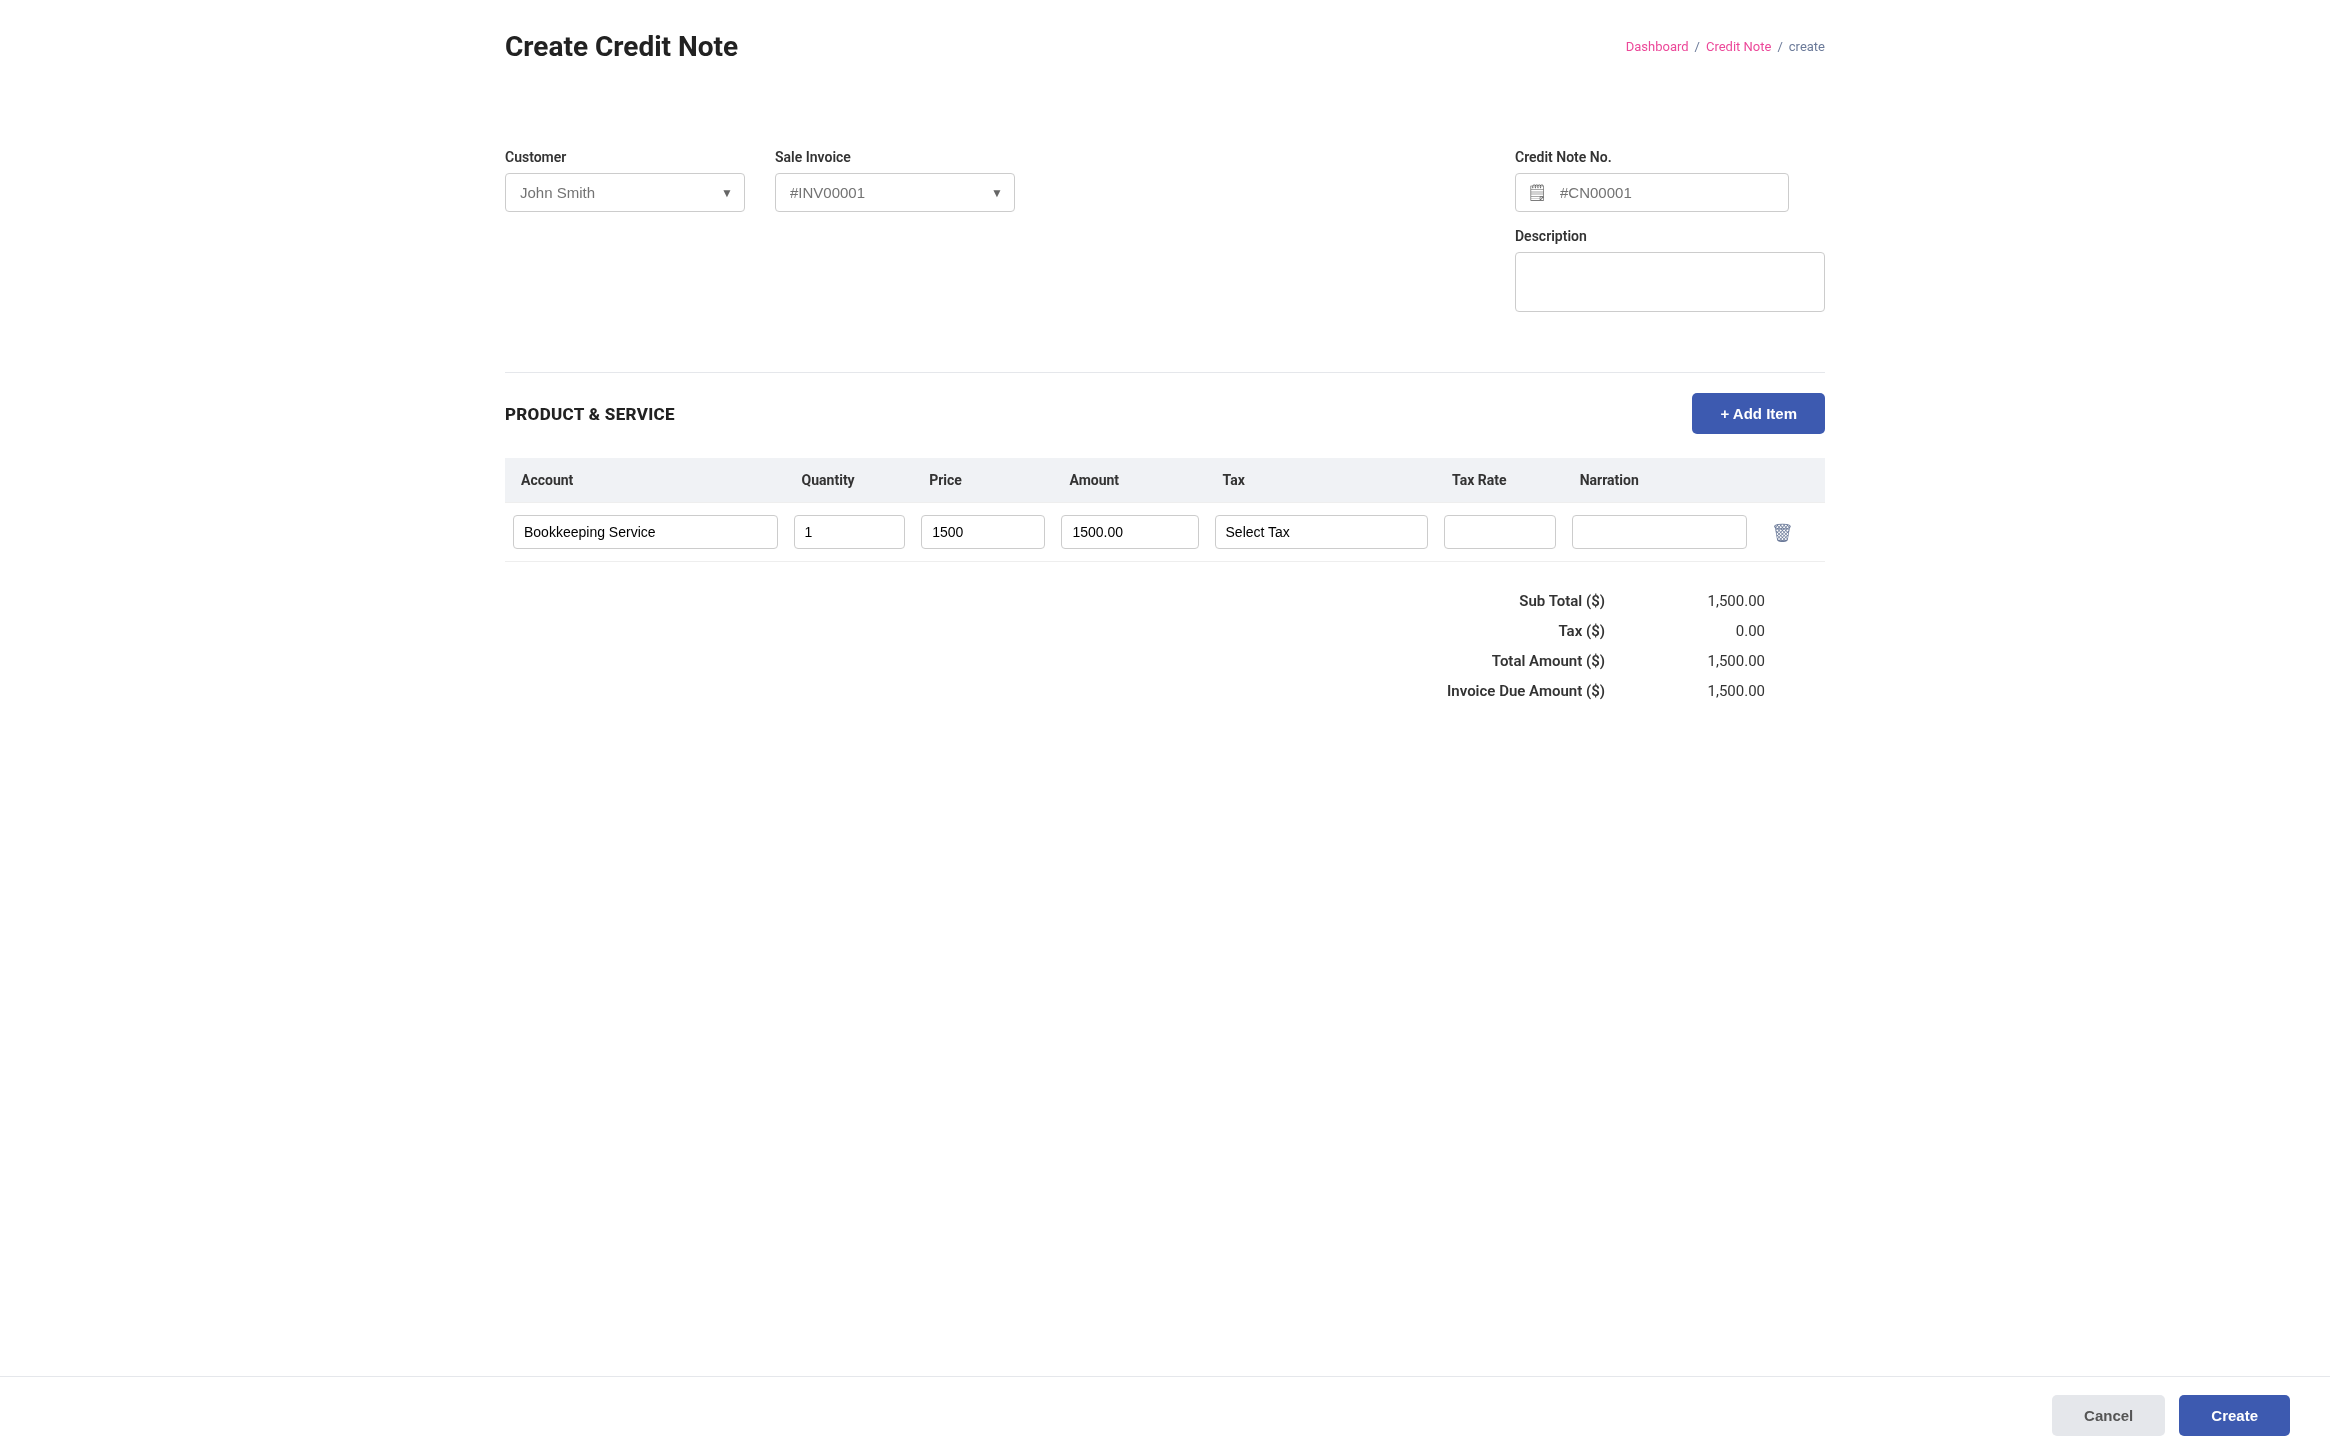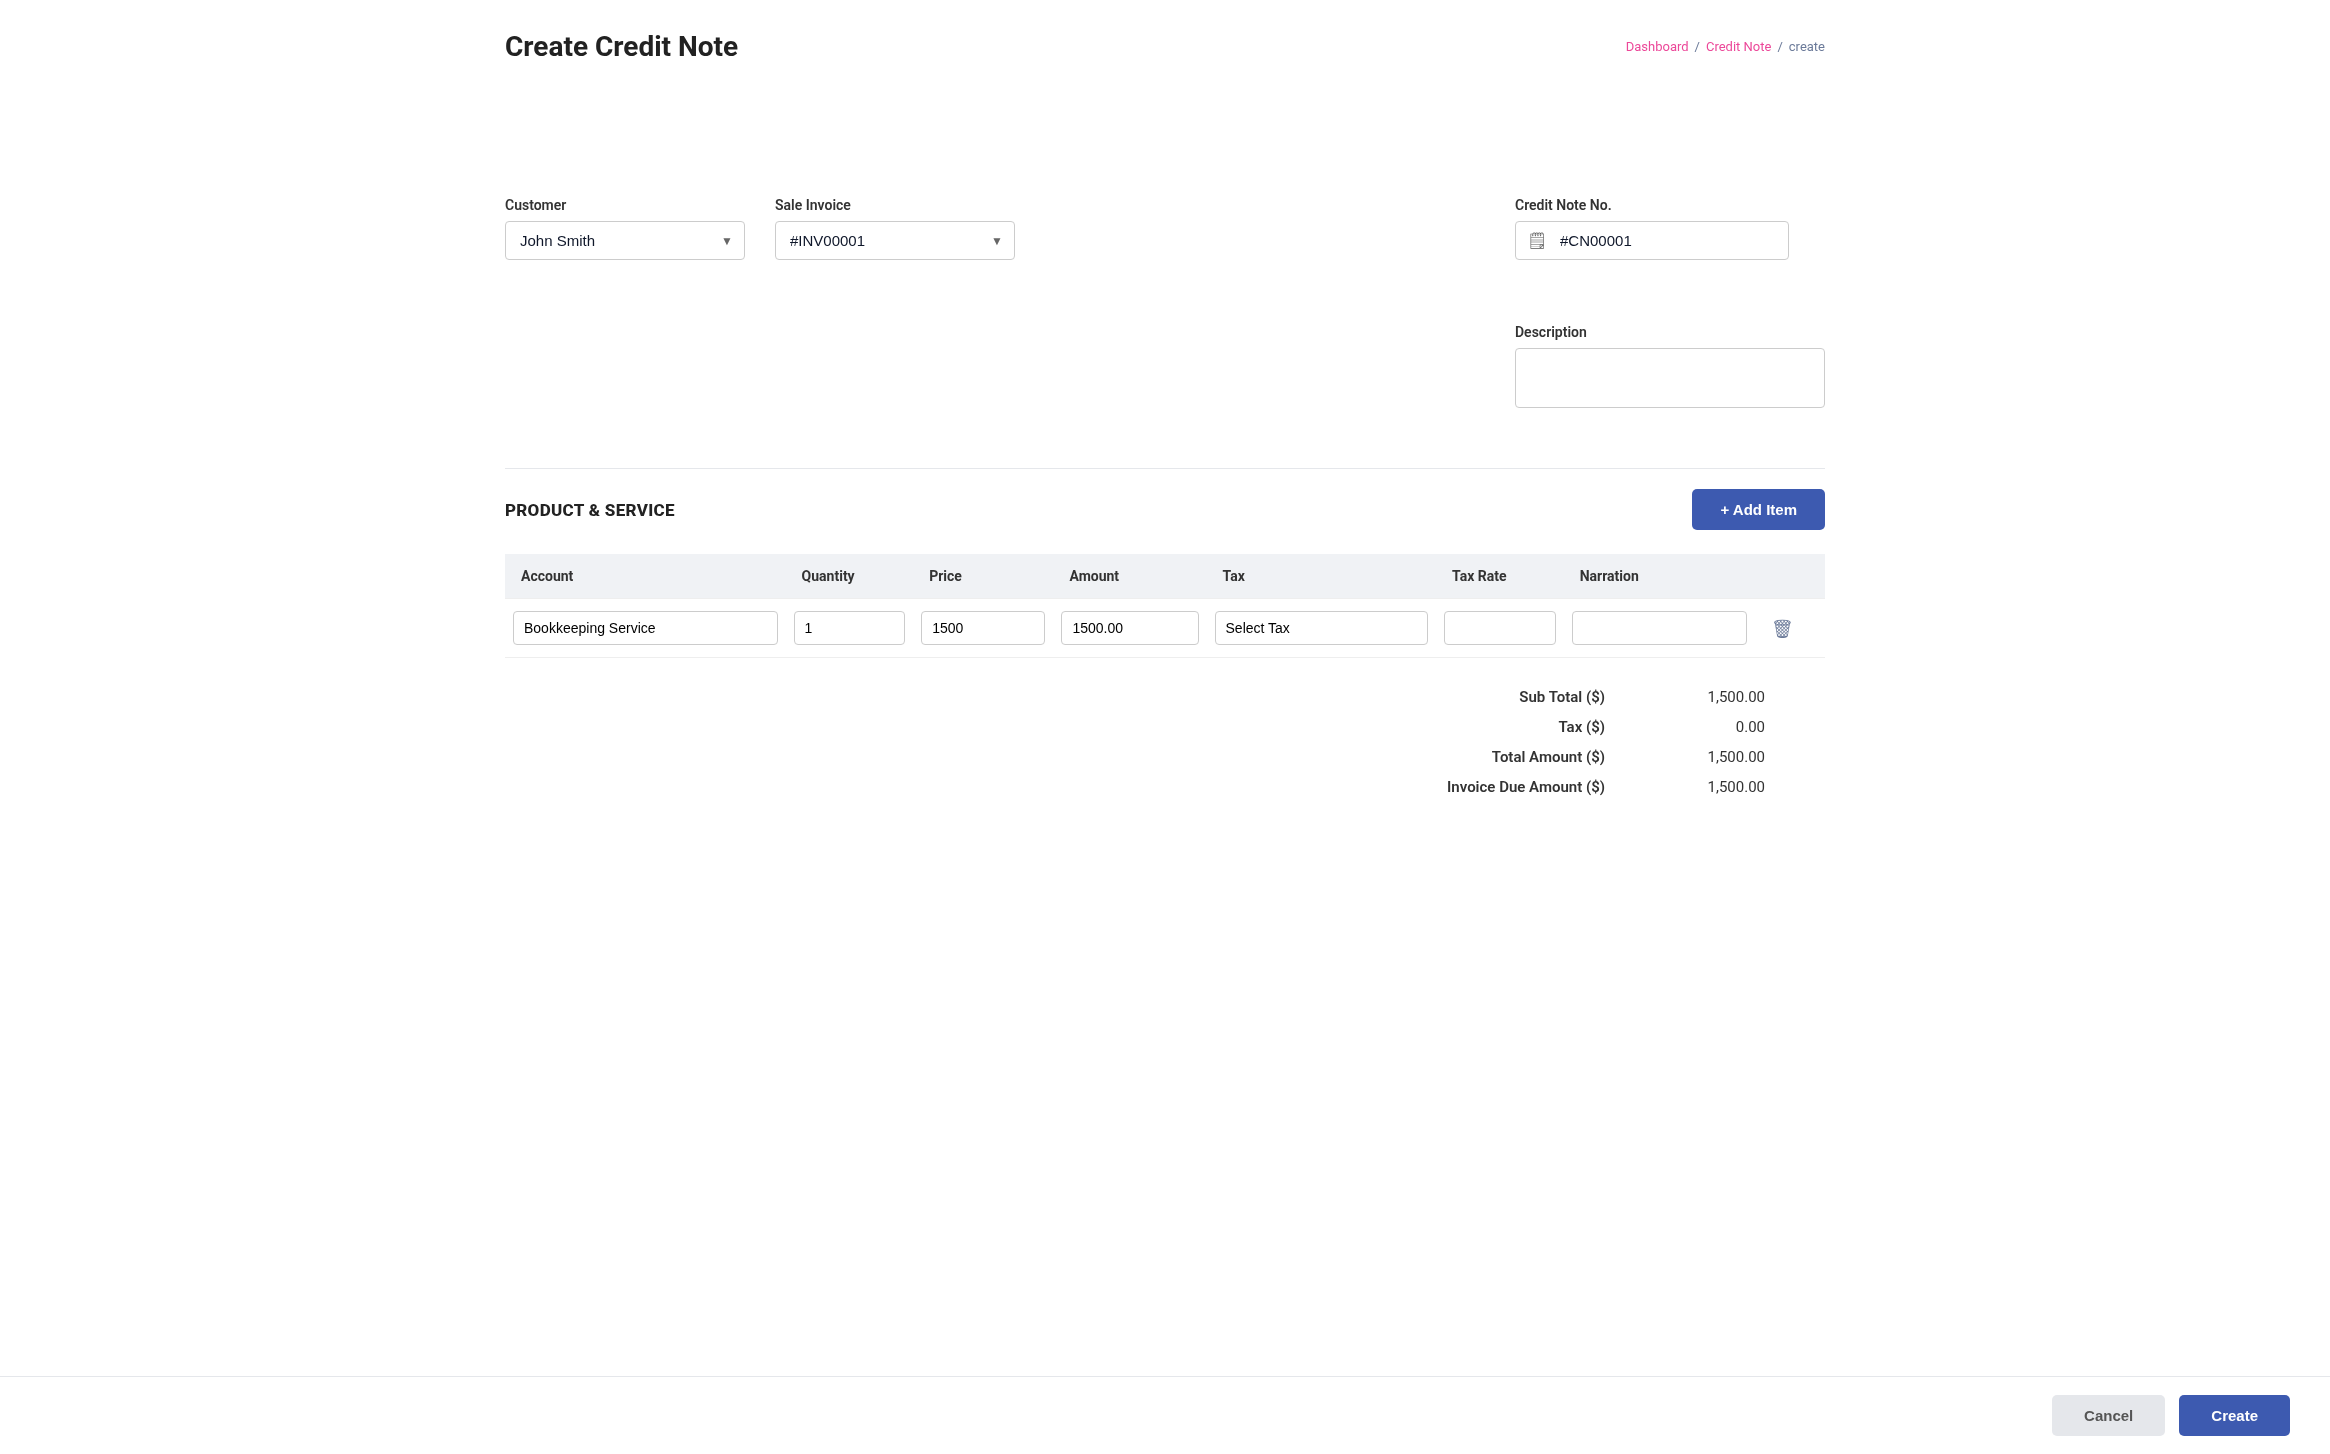--- a/index.html
+++ b/index.html
@@ -63,31 +63,30 @@
     .form-group {
       display: flex;
       flex-direction: column;
       gap: 8px;
     }
 
     .form-group label {
       font-size: 14px;
       font-weight: 600;
       color: #333;
-      margin-top: 48px;
     }
 
     .form-group input,
     .form-group textarea,
     .form-group select {
       border: 1px solid #ccc;
       border-radius: 4px;
       padding: 10px 14px;
       font-size: 15px;
-      color: #0f172a;
+      color: #737373;
       background: #fff;
       outline: none;
     }
 
     .select-wrapper {
       position: relative;
       display: flex;
       align-items: center;
     }
 

